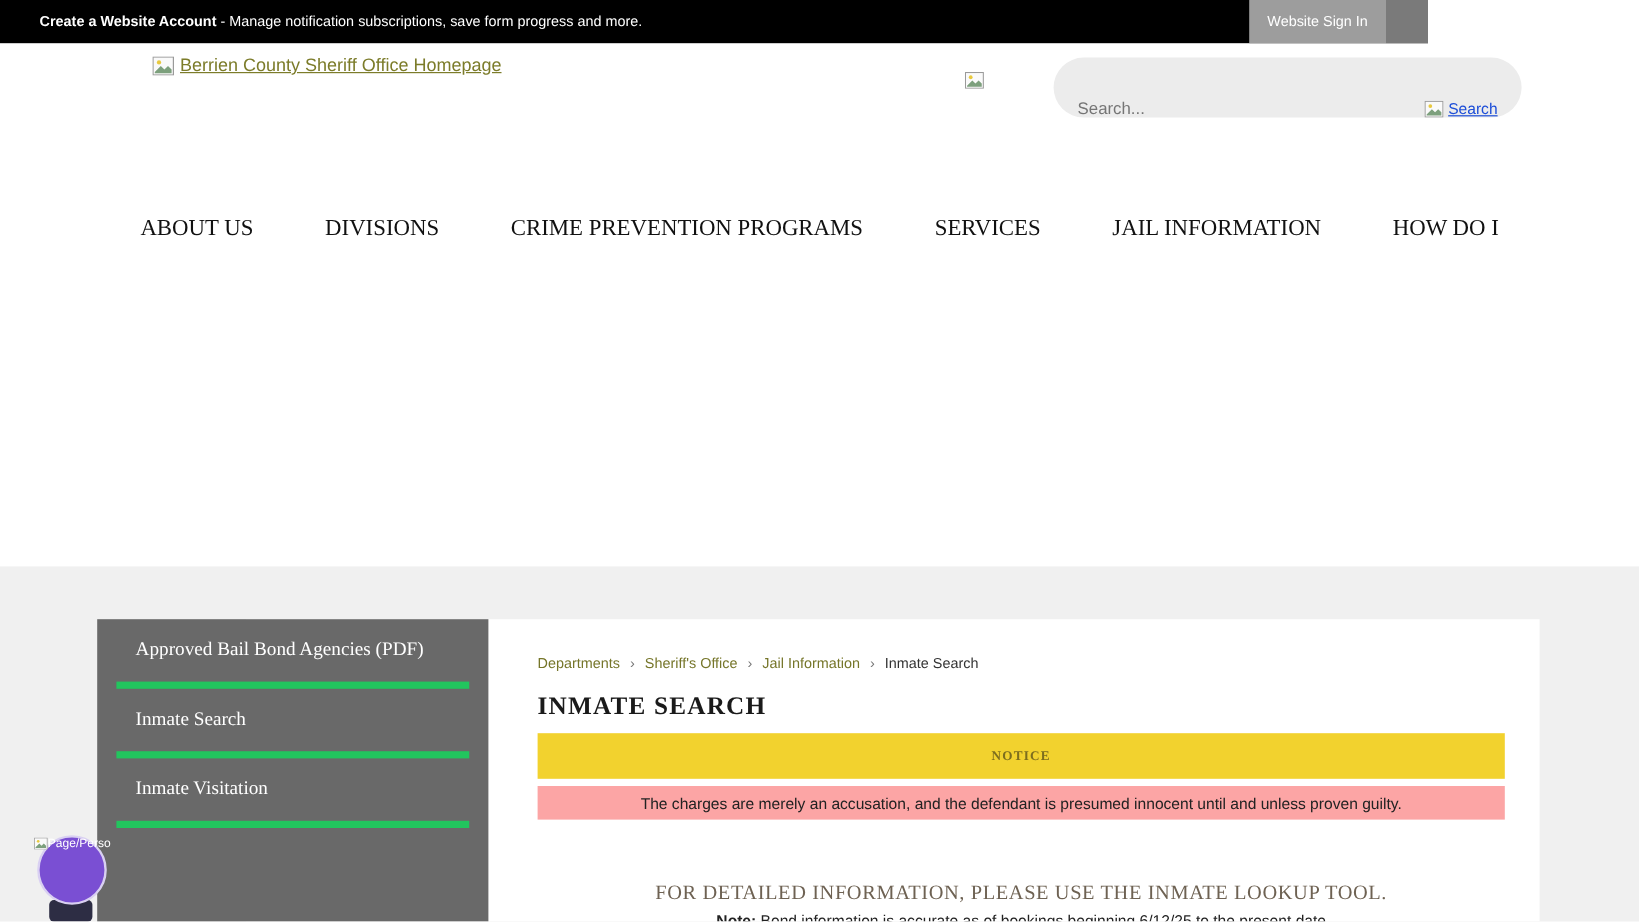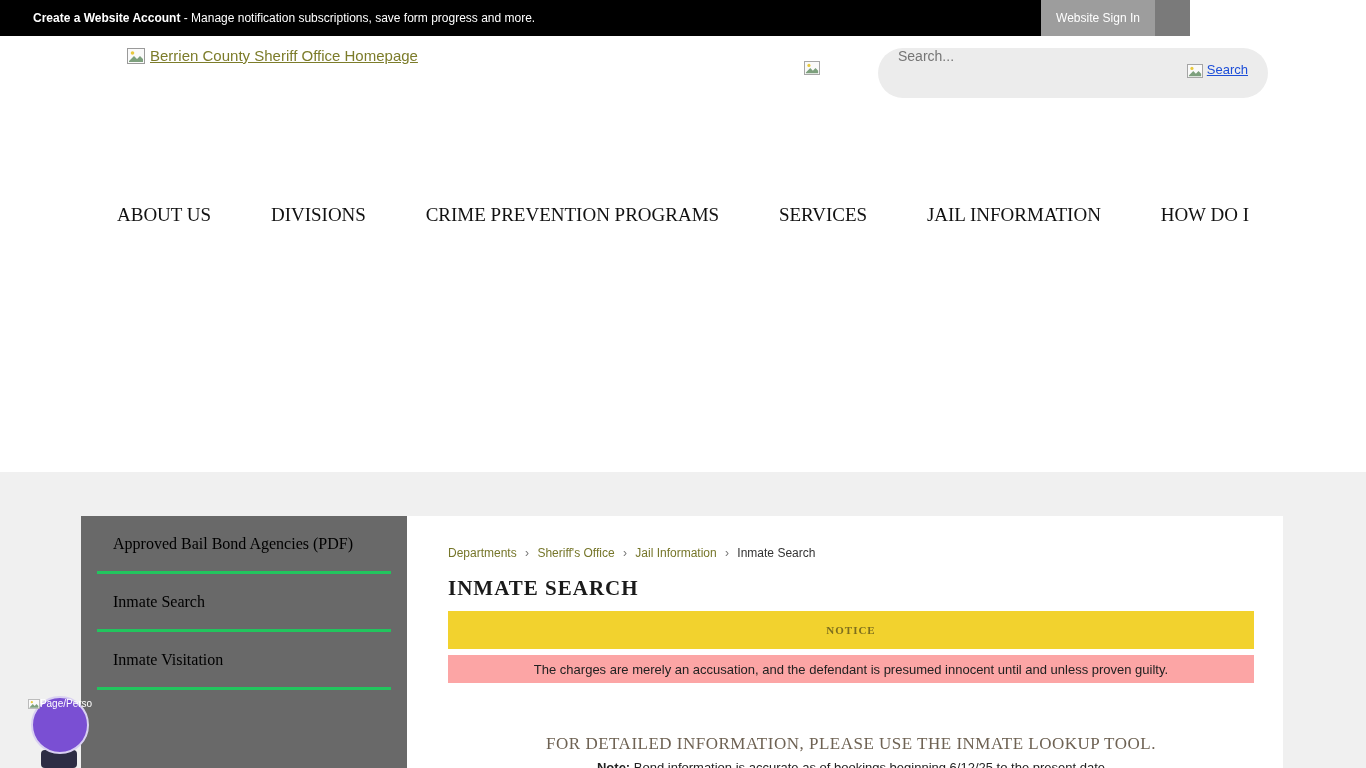--- a/index.html
+++ b/index.html
@@ -15,42 +15,42 @@
                  background:#9d9d9d; color:#fff; font-size:12px; display:flex;
                  align-items:center; justify-content:center; cursor:pointer; }
   .top-corner { position:absolute; right:0; top:0; width:35px; height:36px; background:#7a7a7a; }
 
   
   .header { position:absolute; top:36px; left:0; width:1366px; height:436px; background:#fff; }
   .logo-link { position:absolute; left:127px; top:10px; display:flex; align-items:center;
                gap:5px; color:#7c7c2a; text-decoration:underline; font-size:15px; cursor:pointer; }
   .mini-broken { position:absolute; left:804px; top:22px; }
   .search-box { position:absolute; left:878px; top:12px; width:390px; height:50px;
-                background:#ececec; border-radius:25px; display:flex; align-items:flex-start;
+                background:#ececec; border-radius:25px; display:flex; align-items:flex-end;
                 padding:0 20px; }
   .search-box input { flex:1; border:none; background:transparent; outline:none;
                       font-size:14px; color:#333; font-family:"Liberation Sans",sans-serif; }
   .search-btn { display:flex; align-items:center; gap:4px; color:#1d4ed8;
                 text-decoration:underline; font-size:13px; cursor:pointer;margin-top:14px; }
 
-  .main-nav { position:absolute; left:117px; top:168px; width:1132px; display:flex;
+  .main-nav { position:absolute; left:117px; top:144px; width:1132px; display:flex;
               justify-content:space-between; font-family:"Liberation Serif",serif;
               font-size:19px; color:#111; }
   .main-nav .nav-item { cursor:pointer; white-space:nowrap; }
 
   
   .content { position:absolute; top:472px; left:0; width:1366px; height:372px; background:#f0f0f0; }
   .panel { position:absolute; left:205px; top:44px; width:1078px; height:252px;
            background:#fff; overflow:hidden; }
 
   .sidebar { position:absolute; left:81px; top:44px; width:326px; height:252px;
              background:#696969; z-index:3; }
   .sidebar-item { height:58px; margin:0 16px; padding:0 16px; display:flex; align-items:center;
-                  color:#000000; font-family:"Liberation Serif",serif; font-size:16px;
-                  border-bottom:3px solid #22c55e; cursor:pointer; }
+                  color:#ffffff; font-family:"Liberation Serif",serif; font-size:16px;
+                  border-bottom:6px solid #22c55e; cursor:pointer; }
 
   .breadcrumb { position:absolute; left:243px; top:30px; font-size:12px; color:#555; }
   .breadcrumb .crumb { color:#76762a; text-decoration:none; cursor:pointer; }
   .breadcrumb .sep { color:#777; margin:0 5px; }
   .breadcrumb .current { color:#333; }
 
   .page-title { position:absolute; left:243px; top:60px; font-family:"Liberation Serif",serif;
                 font-size:21px; color:#1a1a1a; letter-spacing:1px; }
 
   .notice-banner { position:absolute; left:243px; top:95px; width:806px; height:38px;

